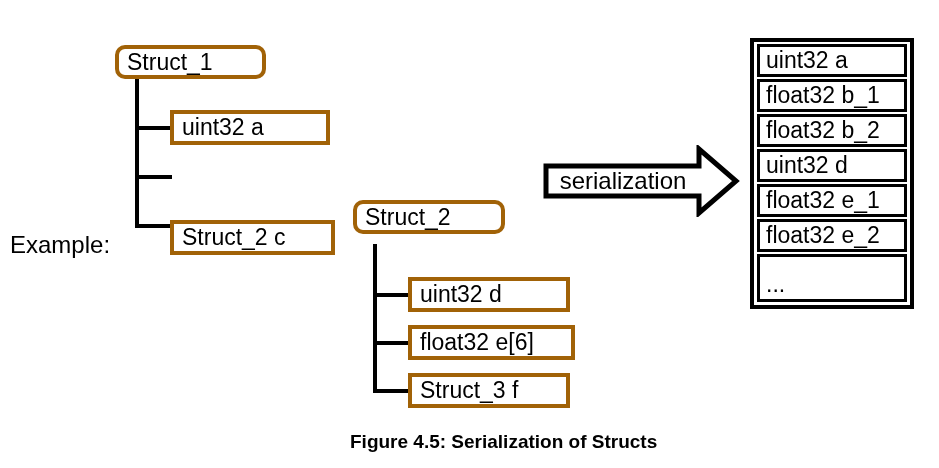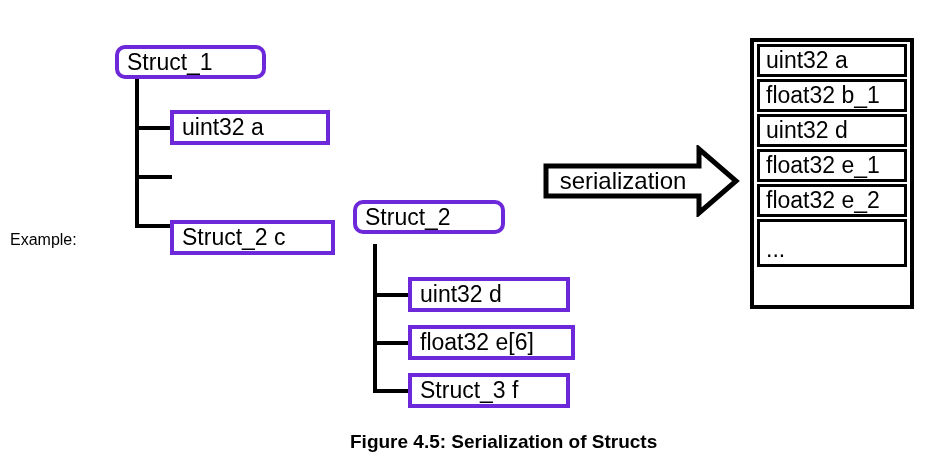--- a/index.html
+++ b/index.html
@@ -12,28 +12,28 @@
     position: relative;
     width: 939px;
     height: 468px;
     background: #ffffff;
     overflow: hidden;
     color: #000000;
   }
   .abs { position: absolute; box-sizing: border-box; }
 
   .example-label {
-    font-size: 16px;
+    font-size: 24px;
     color: #000;
     white-space: nowrap;
   }
 
   
   .node {
-    border: 4px solid #6d28d9;
+    border: 4px solid #a16207;
     background: #fff;
     font-size: 23px;
     line-height: 26px;
     padding: 0 0 0 8px;
     white-space: nowrap;
     overflow: hidden;
   }
   .node.rounded { border-radius: 10px; }
 
   
@@ -105,20 +105,21 @@
   <div class="abs node" style="left:408px; top:373px; width:162px; height:35px;">Struct_3 f</div>
 
   <svg class="abs" style="left:543px; top:145px;" width="198" height="72" viewBox="0 0 198 72">
     <polygon points="3,21 156,21 156,4 193,36 156,68 156,51 3,51" fill="#ffffff" stroke="#000000" stroke-width="5" stroke-linejoin="miter"></polygon>
     <text class="arrow-text" x="80" y="44" text-anchor="middle">serialization</text>
   </svg>
 
   <div class="abs ser-table" style="left:750px; top:38px; width:164px; height:271px;">
     <div class="ser-row">uint32 a</div>
     <div class="ser-row">float32 b_1</div>
+    <div class="ser-row">float32 b_2</div>
     <div class="ser-row">uint32 d</div>
     <div class="ser-row">float32 e_1</div>
     <div class="ser-row">float32 e_2</div>
     <div class="ser-row tall">...</div>
   </div>
 
   <div class="abs caption" style="left:350px; top:431px;">Figure 4.5: Serialization of Structs</div>
 
 </div>
 

